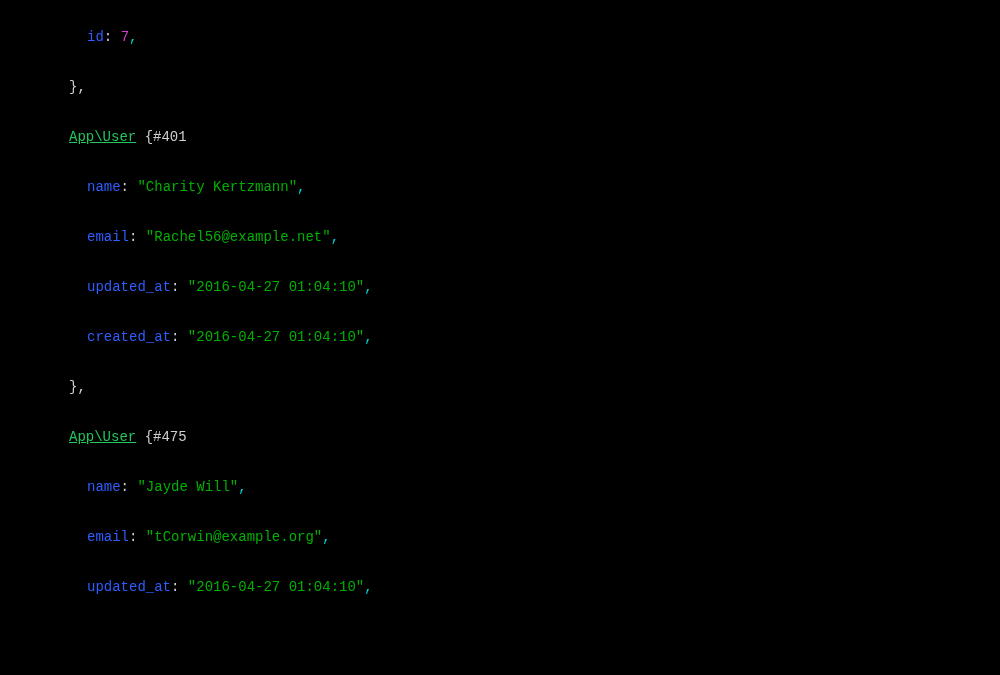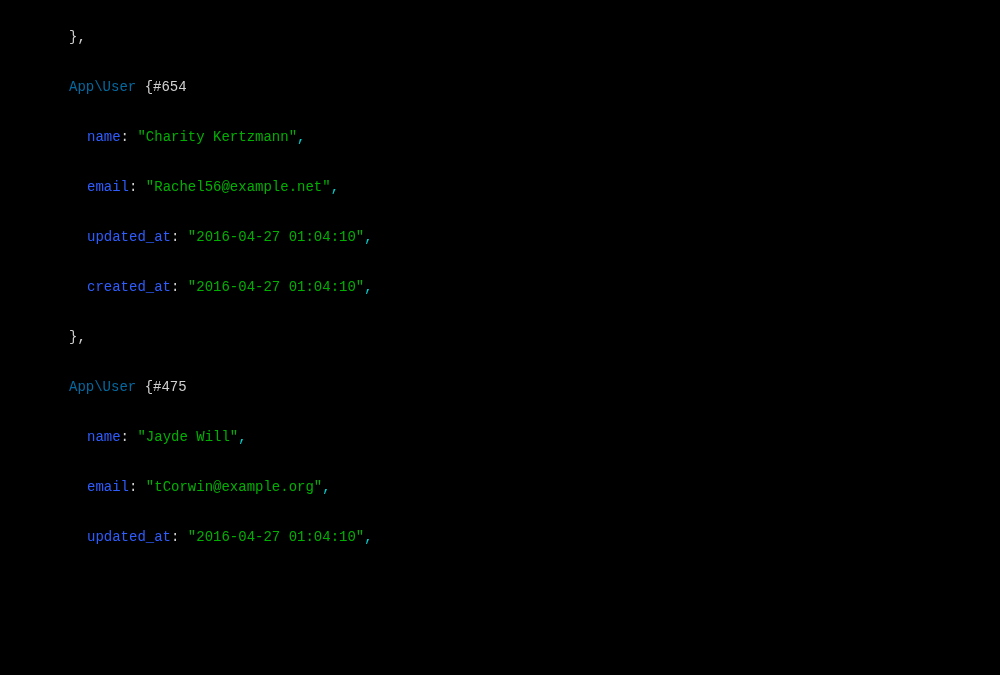--- a/index.html
+++ b/index.html
@@ -16,21 +16,22 @@
       padding: 0;
       width: 1000px;
       height: 675px;
       overflow: hidden;
     }
     .terminal {
       white-space: pre;
       padding: 0;
     }
     .class-name {
-      color: #0369a1;
+      color: #22c55e;
+      text-decoration: underline;
     }
     .obj-id {
       color: #d0d0d0;
     }
     .field-name {
       color: #2e5dff;
     }
     .colon {
       color: #d0d0d0;
     }
@@ -46,22 +47,23 @@
     .comma-aqua {
       color: #00d0d0;
     }
     .i1 { padding-left: 87px; }
     .i2 { padding-left: 69px; }
   </style>
 </head>
 <body>
 
 <div class="terminal">
+<div class="i1"><span class="field-name">id</span><span class="colon">: </span><span class="num-val">7</span><span class="comma-aqua">,</span></div>
 <div class="i2"><span class="punct">},</span></div>
-<div class="i2"><span class="class-name">App\User</span> <span class="obj-id">{</span><span class="obj-id">#654</span></div>
+<div class="i2"><span class="class-name">App\User</span> <span class="obj-id">{</span><span class="obj-id">#401</span></div>
 <div class="i1"><span class="field-name">name</span><span class="colon">: </span><span class="string-val">"Charity Kertzmann"</span><span class="comma-aqua">,</span></div>
 <div class="i1"><span class="field-name">email</span><span class="colon">: </span><span class="string-val">"Rachel56@example.net"</span><span class="comma-aqua">,</span></div>
 <div class="i1"><span class="field-name">updated_at</span><span class="colon">: </span><span class="string-val">"2016-04-27 01:04:10"</span><span class="comma-aqua">,</span></div>
 <div class="i1"><span class="field-name">created_at</span><span class="colon">: </span><span class="string-val">"2016-04-27 01:04:10"</span><span class="comma-aqua">,</span></div>
 <div class="i2"><span class="punct">},</span></div>
 <div class="i2"><span class="class-name">App\User</span> <span class="obj-id">{</span><span class="obj-id">#475</span></div>
 <div class="i1"><span class="field-name">name</span><span class="colon">: </span><span class="string-val">"Jayde Will"</span><span class="comma-aqua">,</span></div>
 <div class="i1"><span class="field-name">email</span><span class="colon">: </span><span class="string-val">"tCorwin@example.org"</span><span class="comma-aqua">,</span></div>
 <div class="i1"><span class="field-name">updated_at</span><span class="colon">: </span><span class="string-val">"2016-04-27 01:04:10"</span><span class="comma-aqua">,</span></div>
 

